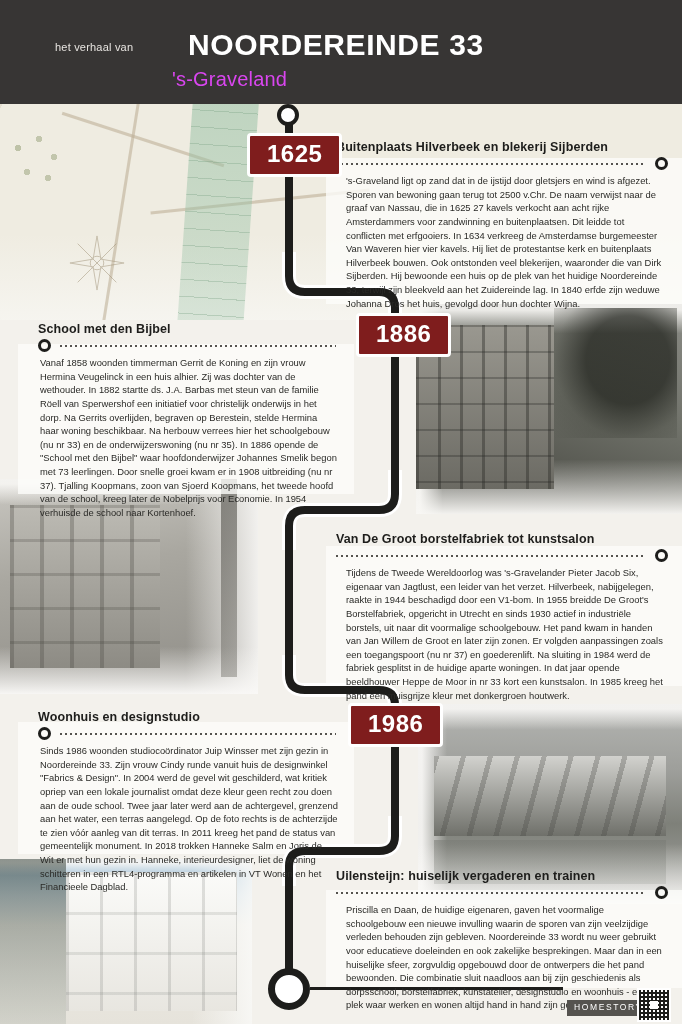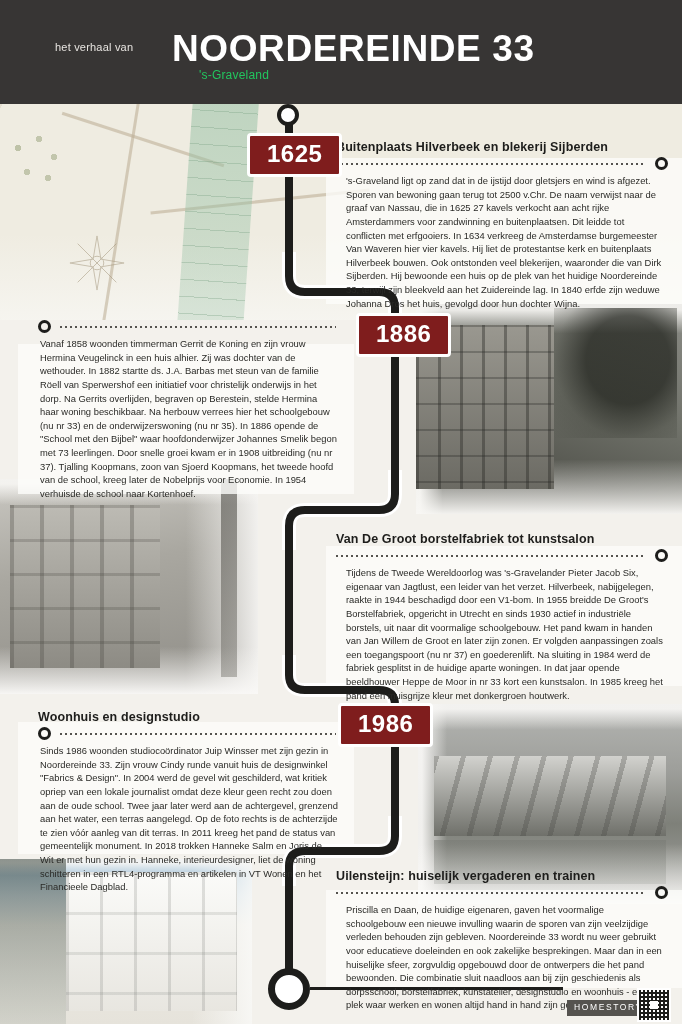--- a/index.html
+++ b/index.html
@@ -32,35 +32,34 @@
   .header-eyebrow {
     position: absolute;
     left: 55px; top: 41px;
     font-size: 11px;
     color: #e7e4e0;
     letter-spacing: .2px;
     white-space: nowrap;
   }
   .header-title {
     position: absolute;
-    left: 172px; top: 28px;
-    font-size: 37px;
+    left: 188px; top: 28px;
+    font-size: 30px;
     font-weight: 700;
     color: #ffffff;
     letter-spacing: .6px;
     white-space: nowrap;
   }
   .header-sub {
     position: absolute;
     left: 172px; top: 68px;
-    font-size: 12px;
-    color: #22c55e;
+    font-size: 20px;
+    color: #d946ef;
     letter-spacing: .2px;
     white-space: nowrap;
-    margin-left: 27px;
   }
 
   
   .bg-layer { position: absolute; left: 0; top: 104px; width: 682px; height: 920px; z-index: 1; }
 
   .bg-tile { position: absolute; overflow: hidden; }
 
   
   .bg-map {
     left: 0; top: 0; width: 682px; height: 216px;
@@ -366,33 +365,34 @@
     <div class="spine" style="left:285px;top:884px;width:8px;height:98px;"></div>
     <div class="end-ring" style="left:268px;top:968px;"></div>
     <div class="end-line" style="left:310px;top:987px;width:253px;"></div>
   </div>
 
   <div class="year-badge" style="left:247px;top:133px;">1625</div>
 
   <div class="year-badge" style="left:356px;top:313px;">1886</div>
 
 
-  <div class="year-badge" style="left:338px;top:703px;">1986</div>
+  <div class="year-badge" style="left:348px;top:703px;">1986</div>
 
 
   <section class="entry right" style="top:140px;">
     <h2 class="entry-title">Buitenplaats Hilverbeek en blekerij Sijberden</h2>
     <div class="rule-row">
       <span class="rule-dots"></span>
       <span class="rule-node"></span>
     </div>
     <p class="entry-body">'s-Graveland ligt op zand dat in de ijstijd door gletsjers en wind is afgezet. Sporen van bewoning gaan terug tot 2500 v.Chr. De naam verwijst naar de graaf van Nassau, die in 1625 27 kavels verkocht aan acht rijke Amsterdammers voor zandwinning en buitenplaatsen. Dit leidde tot conflicten met erfgooiers. In 1634 verkreeg de Amsterdamse burgemeester Van Waveren hier vier kavels. Hij liet de protestantse kerk en buitenplaats Hilverbeek bouwen. Ook ontstonden veel blekerijen, waaronder die van Dirk Sijberden. Hij bewoonde een huis op de plek van het huidige Noordereinde 33, terwijl zijn bleekveld aan het Zuidereinde lag. In 1840 erfde zijn weduwe Johanna Dros het huis, gevolgd door hun dochter Wijna.</p>
   </section>
 
   <section class="entry left" style="top:322px;">
+    <h2 class="entry-title">School met den Bijbel</h2>
     <div class="rule-row">
       <span class="rule-dots"></span>
       <span class="rule-node"></span>
     </div>
     <p class="entry-body">Vanaf 1858 woonden timmerman Gerrit de Koning en zijn vrouw Hermina Veugelinck in een huis alhier. Zij was dochter van de wethouder. In 1882 startte ds. J.A. Barbas met steun van de familie Röell van Sperwershof een initiatief voor christelijk onderwijs in het dorp. Na Gerrits overlijden, begraven op Berestein, stelde Hermina haar woning beschikbaar. Na herbouw verrees hier het schoolgebouw (nu nr 33) en de onderwijzerswoning (nu nr 35). In 1886 opende de "School met den Bijbel" waar hoofdonderwijzer Johannes Smelik begon met 73 leerlingen. Door snelle groei kwam er in 1908 uitbreiding (nu nr 37). Tjalling Koopmans, zoon van Sjoerd Koopmans, het tweede hoofd van de school, kreeg later de Nobelprijs voor Economie. In 1954 verhuisde de school naar Kortenhoef.</p>
   </section>
 
   <section class="entry right" style="top:532px;">
     <h2 class="entry-title">Van De Groot borstelfabriek tot kunstsalon</h2>
     <div class="rule-row">

